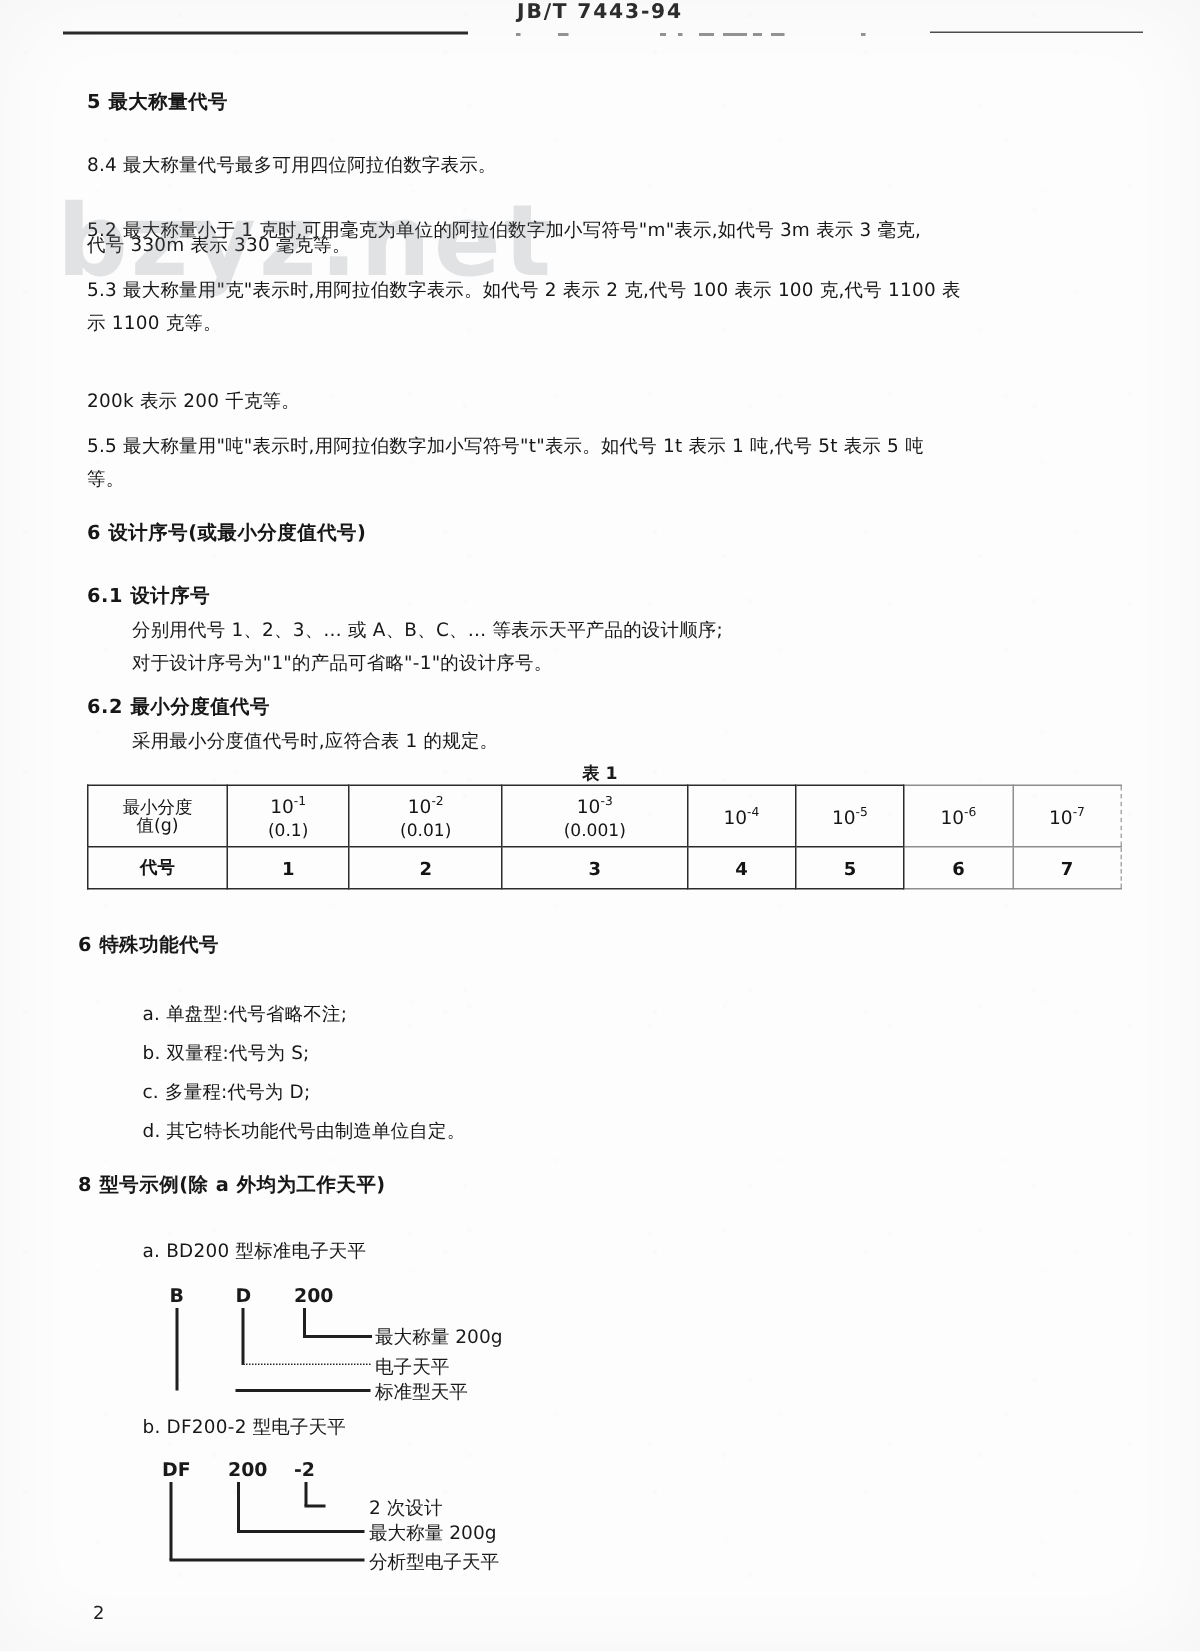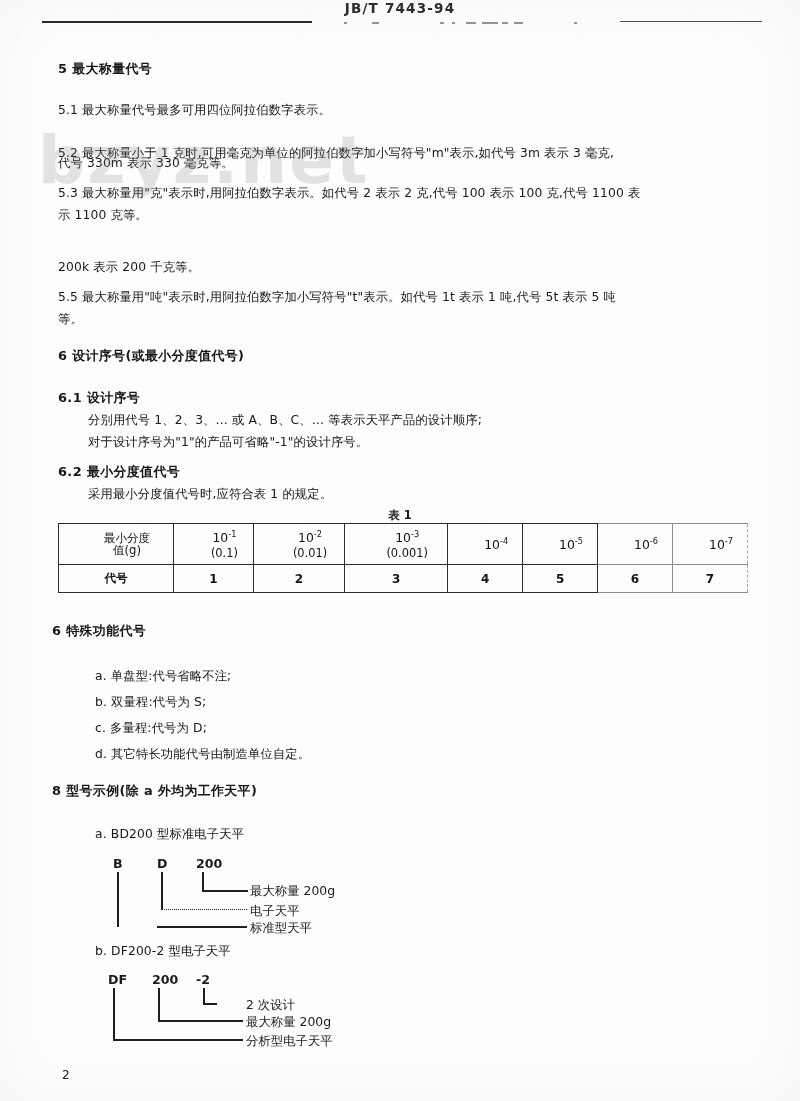--- a/index.html
+++ b/index.html
@@ -134,21 +134,21 @@
     padding: 0;
     height: 23px;
     color: #141414;
   }
   #table1 td.hdr-label {
     width: 92px;
     line-height: 1.05;
     font-size: 11.6px;
     padding: 1px 0;
   }
-  #table1 tr.row-exp td { height: 38px; vertical-align: middle; padding-left: 22px; }
+  #table1 tr.row-exp td { height: 38px; vertical-align: middle; }
   #table1 tr.row-code td { height: 25px; font-weight: 700; }
   #table1 .exp-main { font-size: 12.4px; }
   #table1 sup { font-size: 8.2px; vertical-align: super; }
   #table1 .paren {
     display: block;
     font-size: 11.4px;
     margin-top: 1px;
   }
   
   #table1 td.faded { border-color: #8e8e8e; }
@@ -214,21 +214,21 @@
     <div class="hdr-speck" style="left:514px; width:9px;"></div>
     <div class="hdr-speck" style="left:574px; width:3px;"></div>
   </div>
 
   <div id="watermark">
     <div class="wm-text">bzyz.net</div>
   </div>
 
   <div class="blk sec-head" style="left:58px; top:63px;">5  最大称量代号</div>
 
-  <div class="blk para" style="left:58px; top:104px;">5.1  最大称量代号最多可用四位阿拉伯数字表示。</div>
+  <div class="blk para" style="left:58px; top:104px;">8.4  最大称量代号最多可用四位阿拉伯数字表示。</div>
 
   <div class="blk para" style="left:58px; top:147px;">5.2  最大称量小于 1 克时,可用毫克为单位的阿拉伯数字加小写符号"m"表示,如代号 3m 表示 3 毫克,</div>
   <div class="blk para" style="left:58px; top:157px;">代号 330m 表示 330 毫克等。</div>
 
   <div class="blk para" style="left:58px; top:187px;">5.3  最大称量用"克"表示时,用阿拉伯数字表示。如代号 2 表示 2 克,代号 100 表示 100 克,代号 1100 表</div>
   <div class="blk para" style="left:58px; top:209px;">示 1100 克等。</div>
 
   <div class="blk para" style="left:58px; top:261px;">200k 表示 200 千克等。</div>
 
   <div class="blk para" style="left:58px; top:291px;">5.5  最大称量用"吨"表示时,用阿拉伯数字加小写符号"t"表示。如代号 1t 表示 1 吨,代号 5t 表示 5 吨</div>

